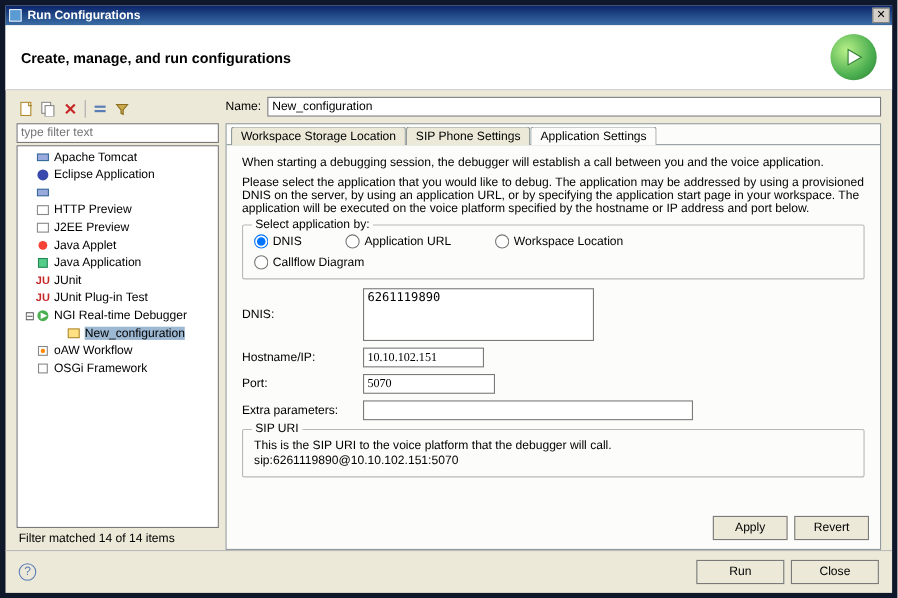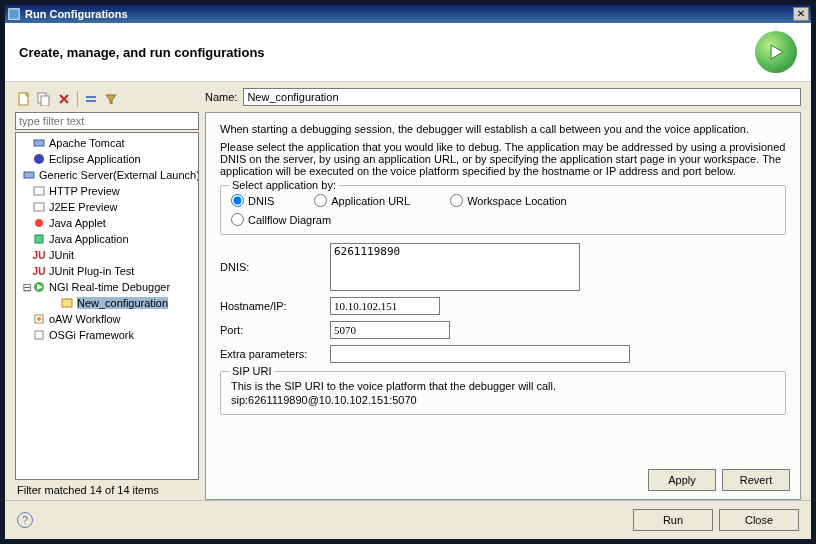--- a/index.html
+++ b/index.html
@@ -125,21 +125,20 @@
             </span>
             <span class="lbl">Eclipse Application</span>
           </div>
         <div class="tree-item">
             <span class="twisty"></span>
             <span class="tree-icon">
               <svg width="12" height="12" viewBox="0 0 12 12">
                 <rect x="1" y="3" width="10" height="6" fill="#9ad" stroke="#369"></rect>
               </svg>
             </span>
-            <span class="lbl">Generic Server(External Launch)</span>
           </div>
         <div class="tree-item">
             <span class="twisty"></span>
             <span class="tree-icon">
               <svg width="12" height="12" viewBox="0 0 12 12">
                 <rect x="1" y="2" width="10" height="8" fill="#fff" stroke="#888"></rect>
               </svg>
             </span>
             <span class="lbl">HTTP Preview</span>
           </div>
@@ -220,20 +219,25 @@
       </div>
       <div class="status">Filter matched 14 of 14 items</div>
     </div>
 
     <div class="right">
       <div class="name-row">
         <span>Name:</span>
         <input type="text" value="New_configuration" style="">
       </div>
       <div class="form-panel">
+        <div class="tabs">
+          <div class="tab">Workspace Storage Location</div>
+          <div class="tab">SIP Phone Settings</div>
+          <div class="tab active">Application Settings</div>
+        </div>
         <div class="tab-divider"></div>
         <div class="tab-content">
           <div class="desc">When starting a debugging session, the debugger will establish a call between you and the voice application.</div>
           <div class="desc">Please select the application that you would like to debug.  The application may be addressed by using a provisioned DNIS on the server, by using an application URL, or by specifying the application start page in your workspace.  The application will be executed on the voice platform specified by the hostname or IP address and port below.</div>
 
           <div class="group">
             <div class="group-title">Select application by:</div>
             <div class="radio-row">
               <label>
                   <input type="radio" name="selapp" checked="" style="">
@@ -251,21 +255,21 @@
             <div class="radio-row2">
               <label>
                   <input type="radio" name="selapp" style="">
                   <span>Callflow Diagram</span>
                 </label>
             </div>
           </div>
 
           <div class="form-row">
             <span class="label">DNIS:</span>
-            <textarea style="width: 250px; height: 48px;">6261119890</textarea>
+            <textarea style="width: 210px; height: 48px;">6261119890</textarea>
           </div>
           <div class="form-row">
             <span class="label">Hostname/IP:</span>
             <input type="text" style="width: 110px;" value="10.10.102.151">
           </div>
           <div class="form-row">
             <span class="label">Port:</span>
             <input type="text" style="width: 120px;" value="5070">
           </div>
           <div class="form-row">

